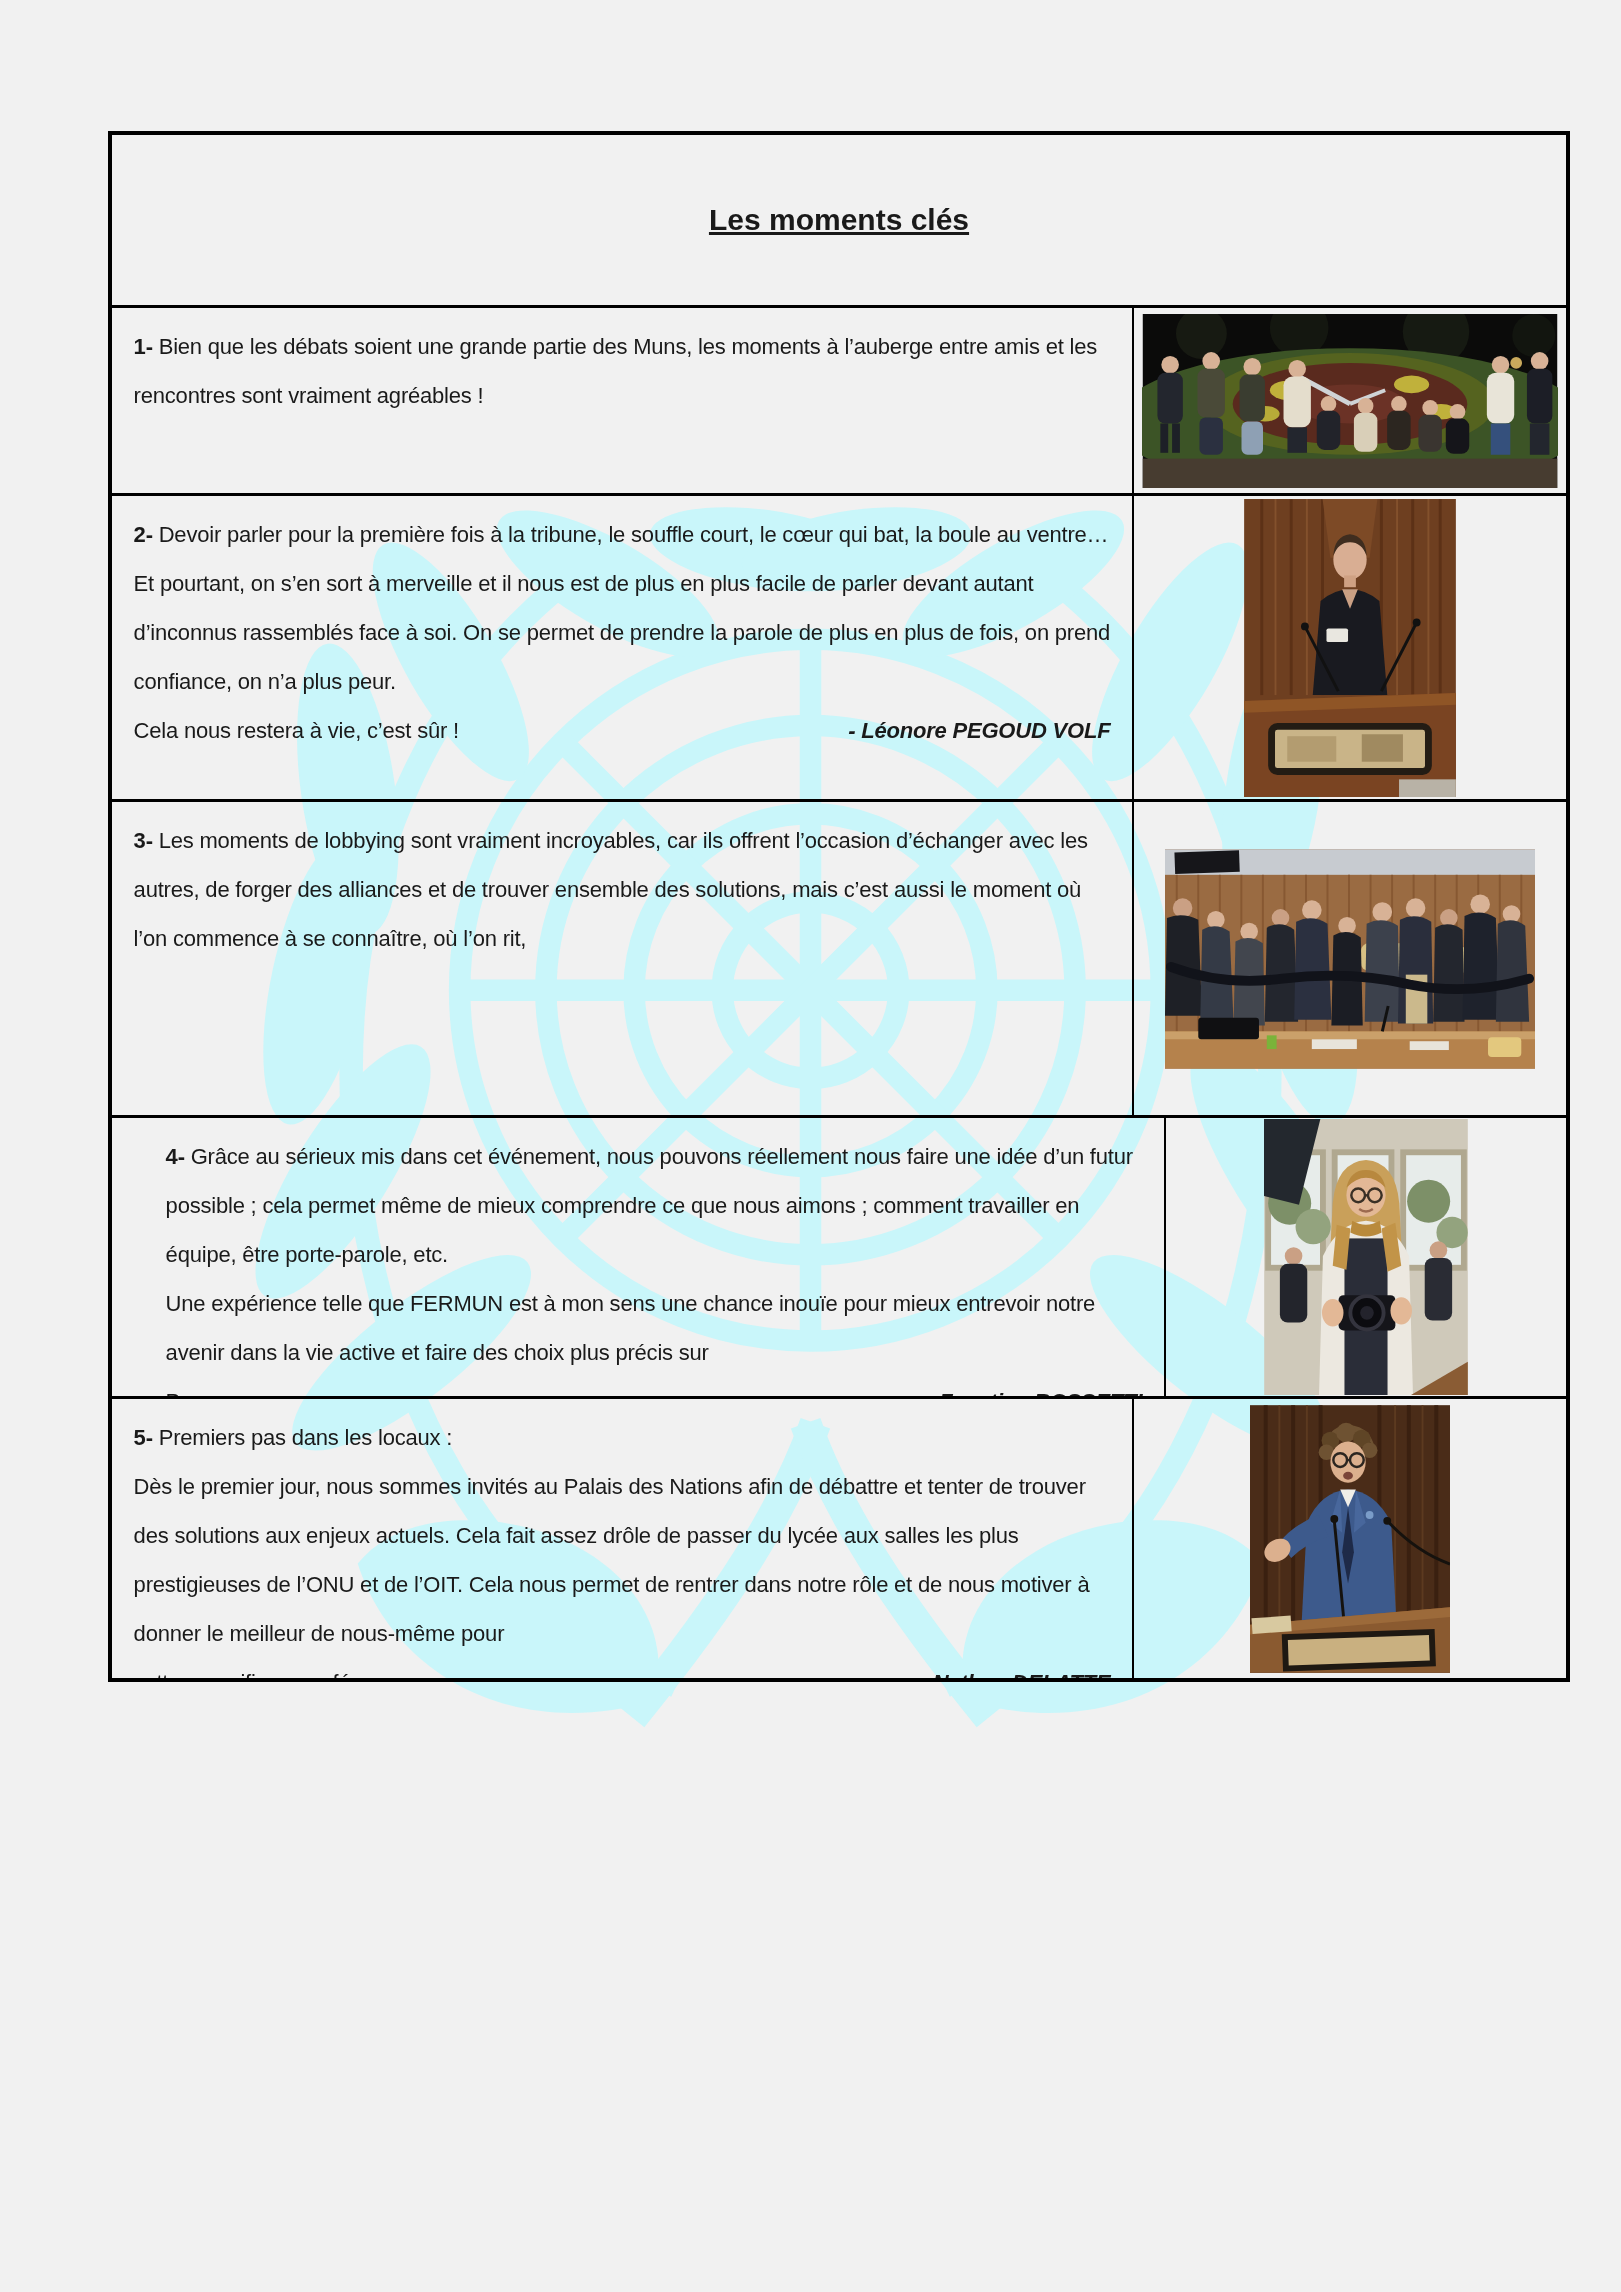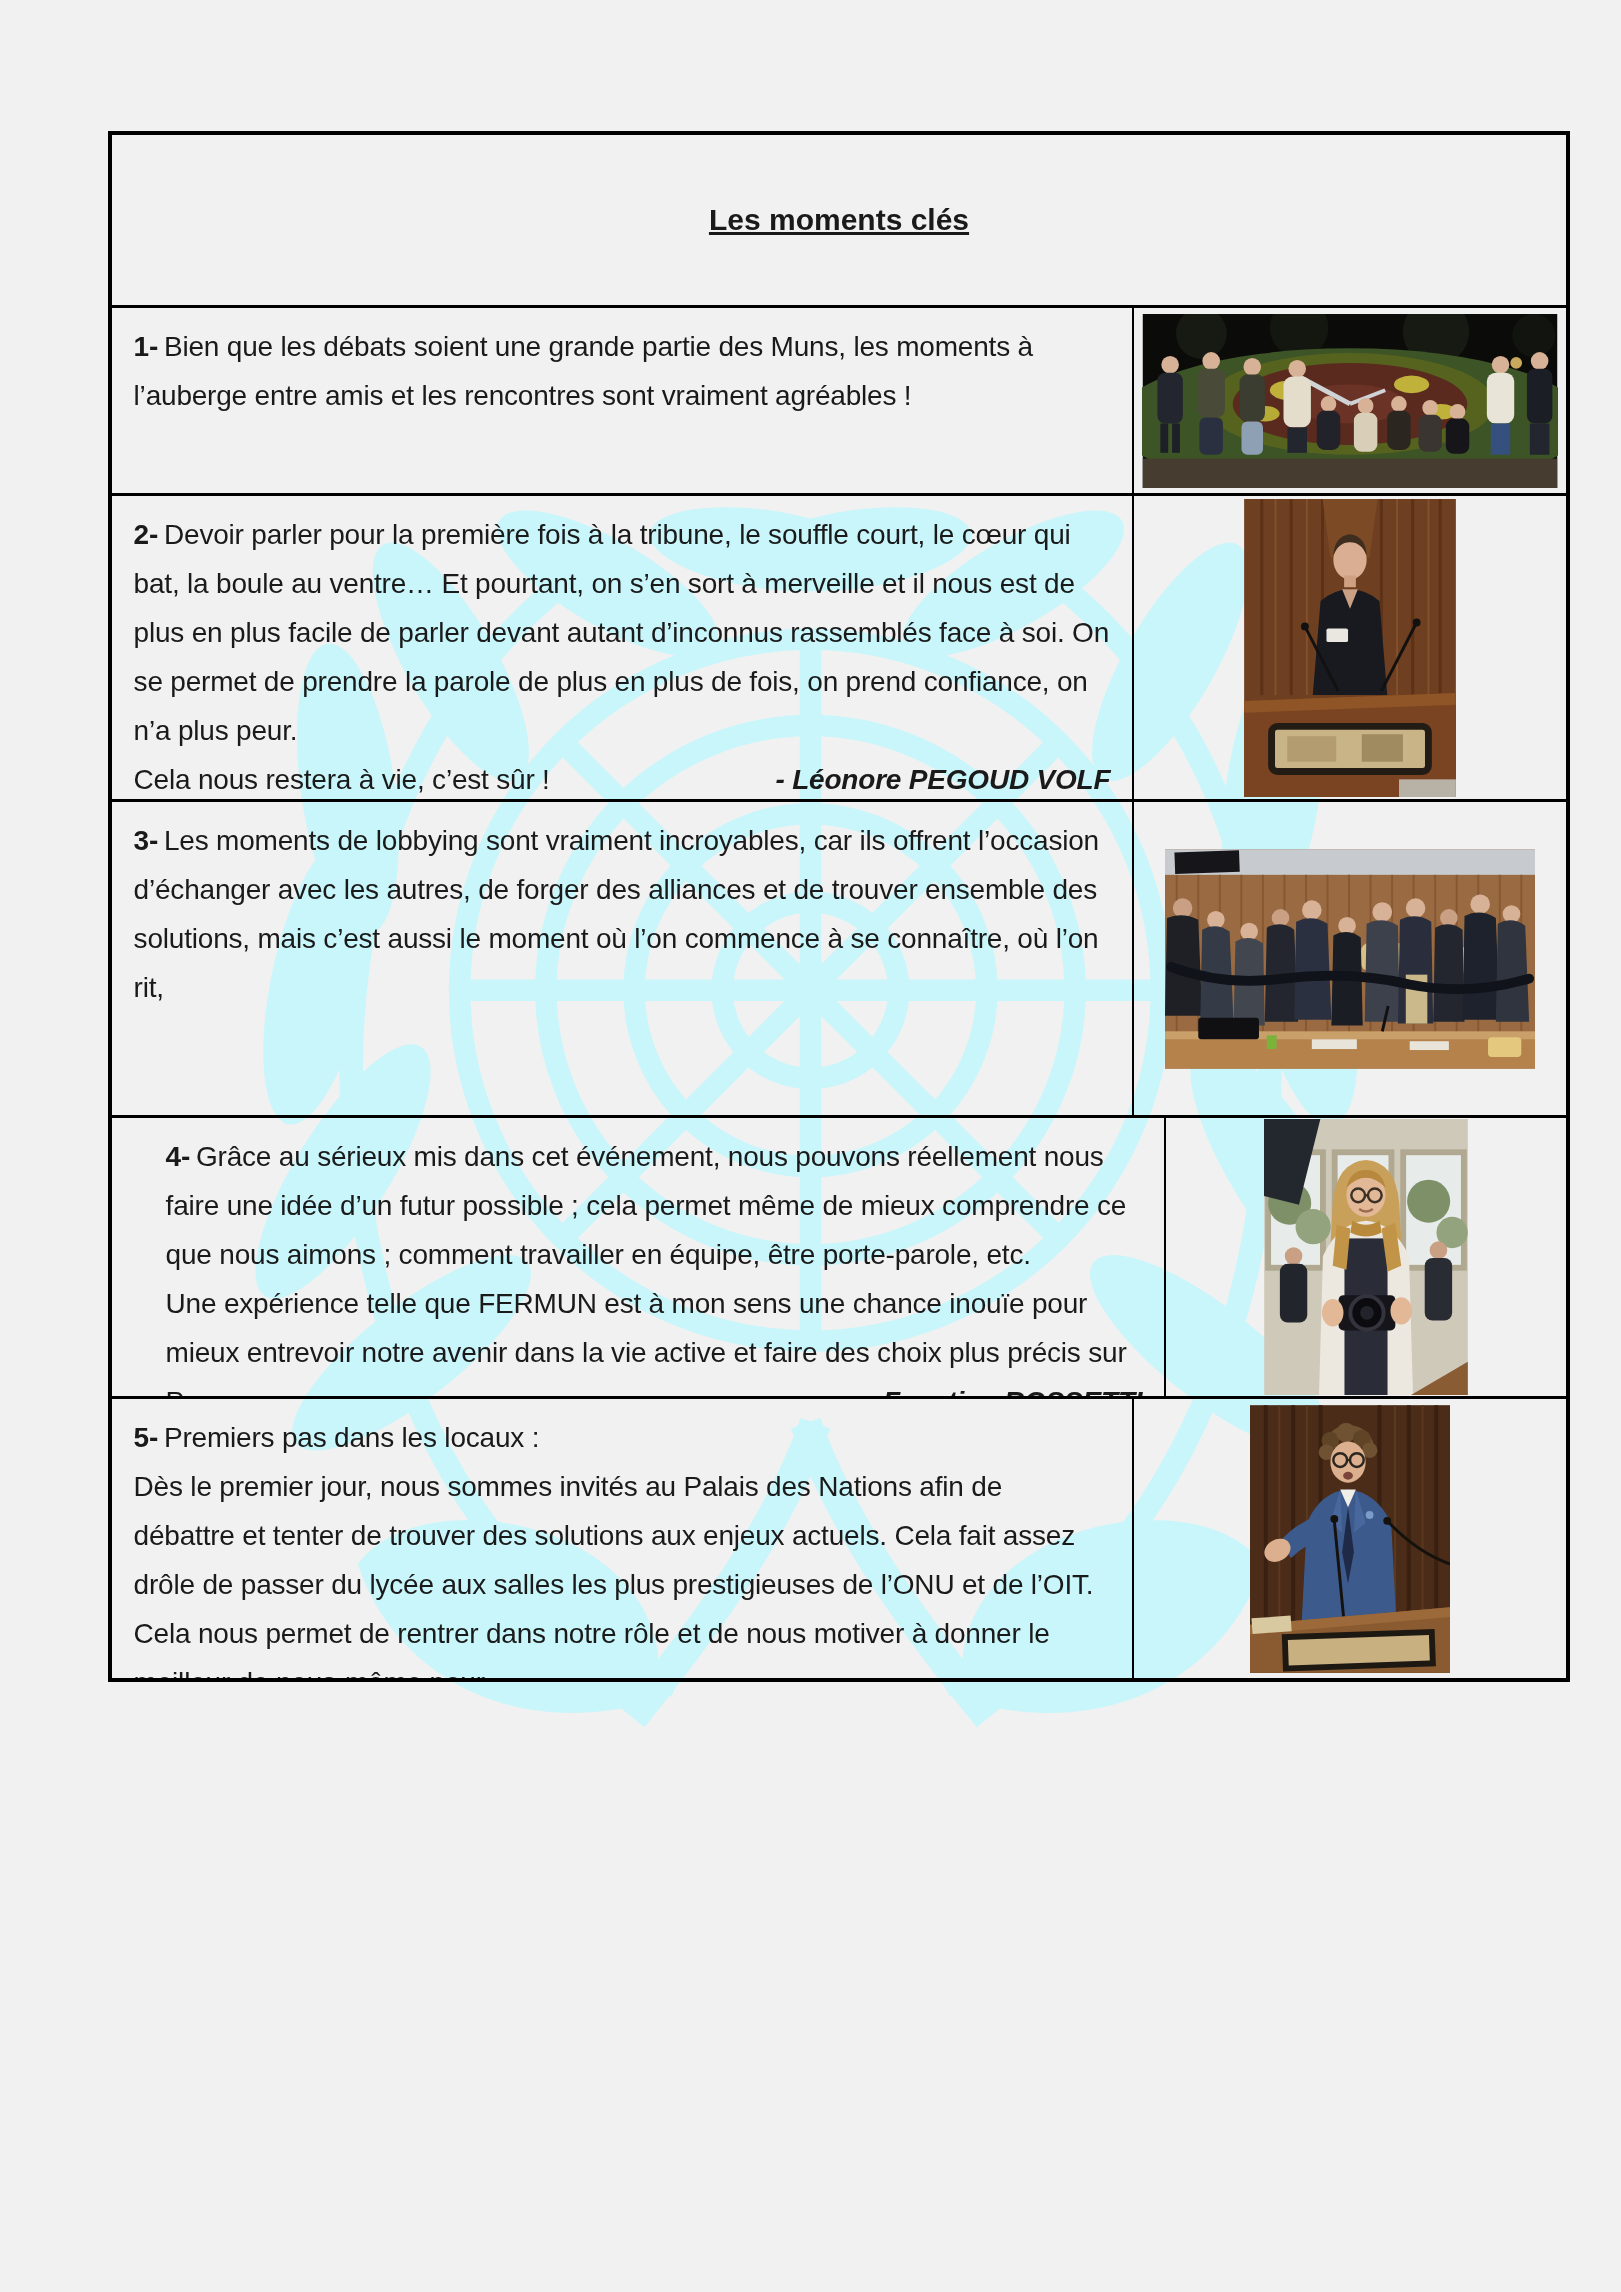--- a/index.html
+++ b/index.html
@@ -27,21 +27,21 @@
   .r4{height:281px;padding-left:32px;}
   .r5{height:279px;}
   .title-text{
     font-size:30px;font-weight:bold;text-decoration:underline;
     text-align:center;width:100%;
   }
   .cell-text{
     width:1022px;box-sizing:border-box;
     border-right:2.9px solid #000;
     padding:13.7px 21.6px 9.8px 21.6px;
-    font-size:28px;line-height:49px;letter-spacing:-0.2px;
+    font-size:22px;line-height:49px;letter-spacing:-0.2px;
     overflow:hidden;
   }
   .cell-photo{
     flex:1;display:flex;align-items:center;justify-content:center;
     overflow:hidden;box-sizing:border-box;padding:3.9px 0;
   }
   .num{font-weight:bold;margin-right:5.9px;}
   .tailline{display:flex;justify-content:space-between;}
   .attr{font-weight:bold;font-style:italic;white-space:nowrap;}
   .photo{display:block;}

